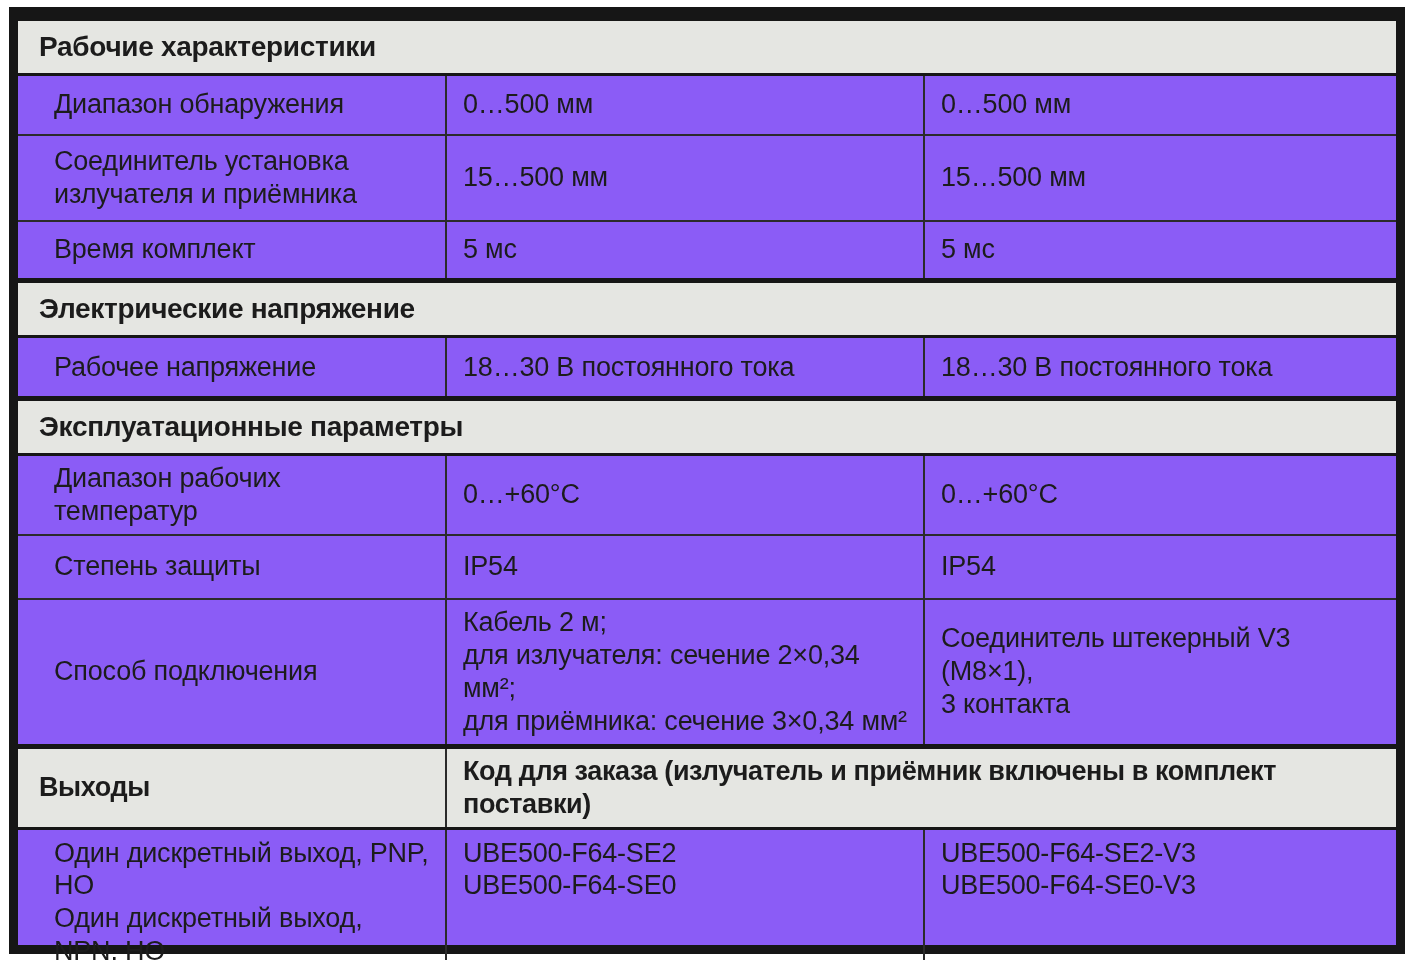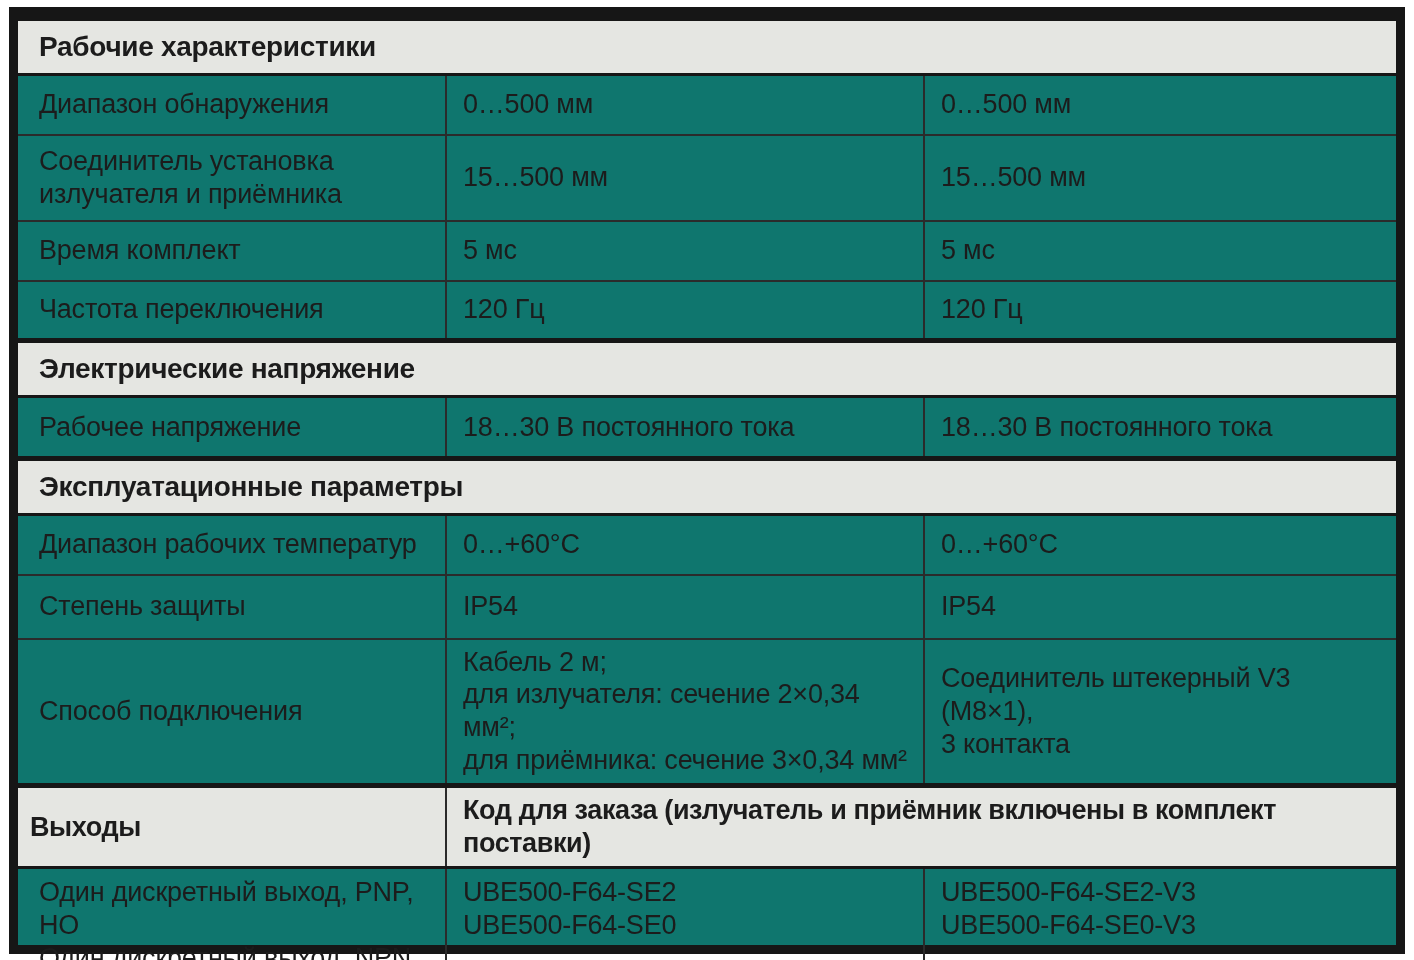--- a/index.html
+++ b/index.html
@@ -18,38 +18,38 @@
     width: 1414px;
     height: 960px;
     padding: 7px 9px 6px 9px;
     font-family: "Liberation Sans", "DejaVu Sans", sans-serif;
     color: var(--text);
   }
   .table-frame {
     width: 100%;
     height: 100%;
     border: 9px solid var(--border);
-    background: #0f766e;
+    background: #8b5cf6;
   }
   table.spec {
     width: 100%;
     height: 100%;
     border-collapse: collapse;
     table-layout: fixed;
     font-size: 27px;
     letter-spacing: -0.2px;
   }
   td {
     white-space: pre-line;
     vertical-align: middle;
     padding: 6px 14px 6px 16px;
     line-height: 1.22;
     overflow: hidden;
   }
-  td.param { padding-left: 21px; }
+  td.param { padding-left: 36px; }
   
   tr.data td { border-top: 2px solid var(--thin-line); }
   
   td.v { border-left: 2px solid var(--thin-line); }
   
   tr.section td {
     background: var(--header-bg);
     font-weight: bold;
     font-size: 28px;
     border-top: 5px solid var(--border);
@@ -59,21 +59,21 @@
   }
   
   tr.header2 td {
     background: var(--header-bg);
     font-weight: bold;
     font-size: 27px;
     border-top: 5px solid var(--border);
     border-bottom: 3px solid var(--border);
     letter-spacing: -0.4px;
   }
-  tr.header2 td.param { padding-left: 12px; }
+  tr.header2 td.param { padding-left: 21px; }
   
   tr.toprow td {
     vertical-align: top;
     padding-top: 7px;
   }
 </style>
 </head>
 <body>
 
 <div class="table-frame">
@@ -101,25 +101,20 @@
       <td class="v">15…500 мм</td>
       <td class="v">15…500 мм</td>
     </tr>
 
     <tr class="data" style="height:60px">
       <td class="param">Время комплект</td>
       <td class="v">5 мс</td>
       <td class="v">5 мс</td>
     </tr>
 
-    <tr class="data" style="height:60px">
-      <td class="param">Частота переключения</td>
-      <td class="v">120 Гц</td>
-      <td class="v">120 Гц</td>
-    </tr>
 
     <tr class="section" style="height:56px">
       <td colspan="3">Электрические напряжение</td>
     </tr>
 
     <tr class="data" style="height:62px">
       <td class="param">Рабочее напряжение</td>
       <td class="v">18…30 В постоянного тока</td>
       <td class="v">18…30 В постоянного тока</td>
     </tr>

